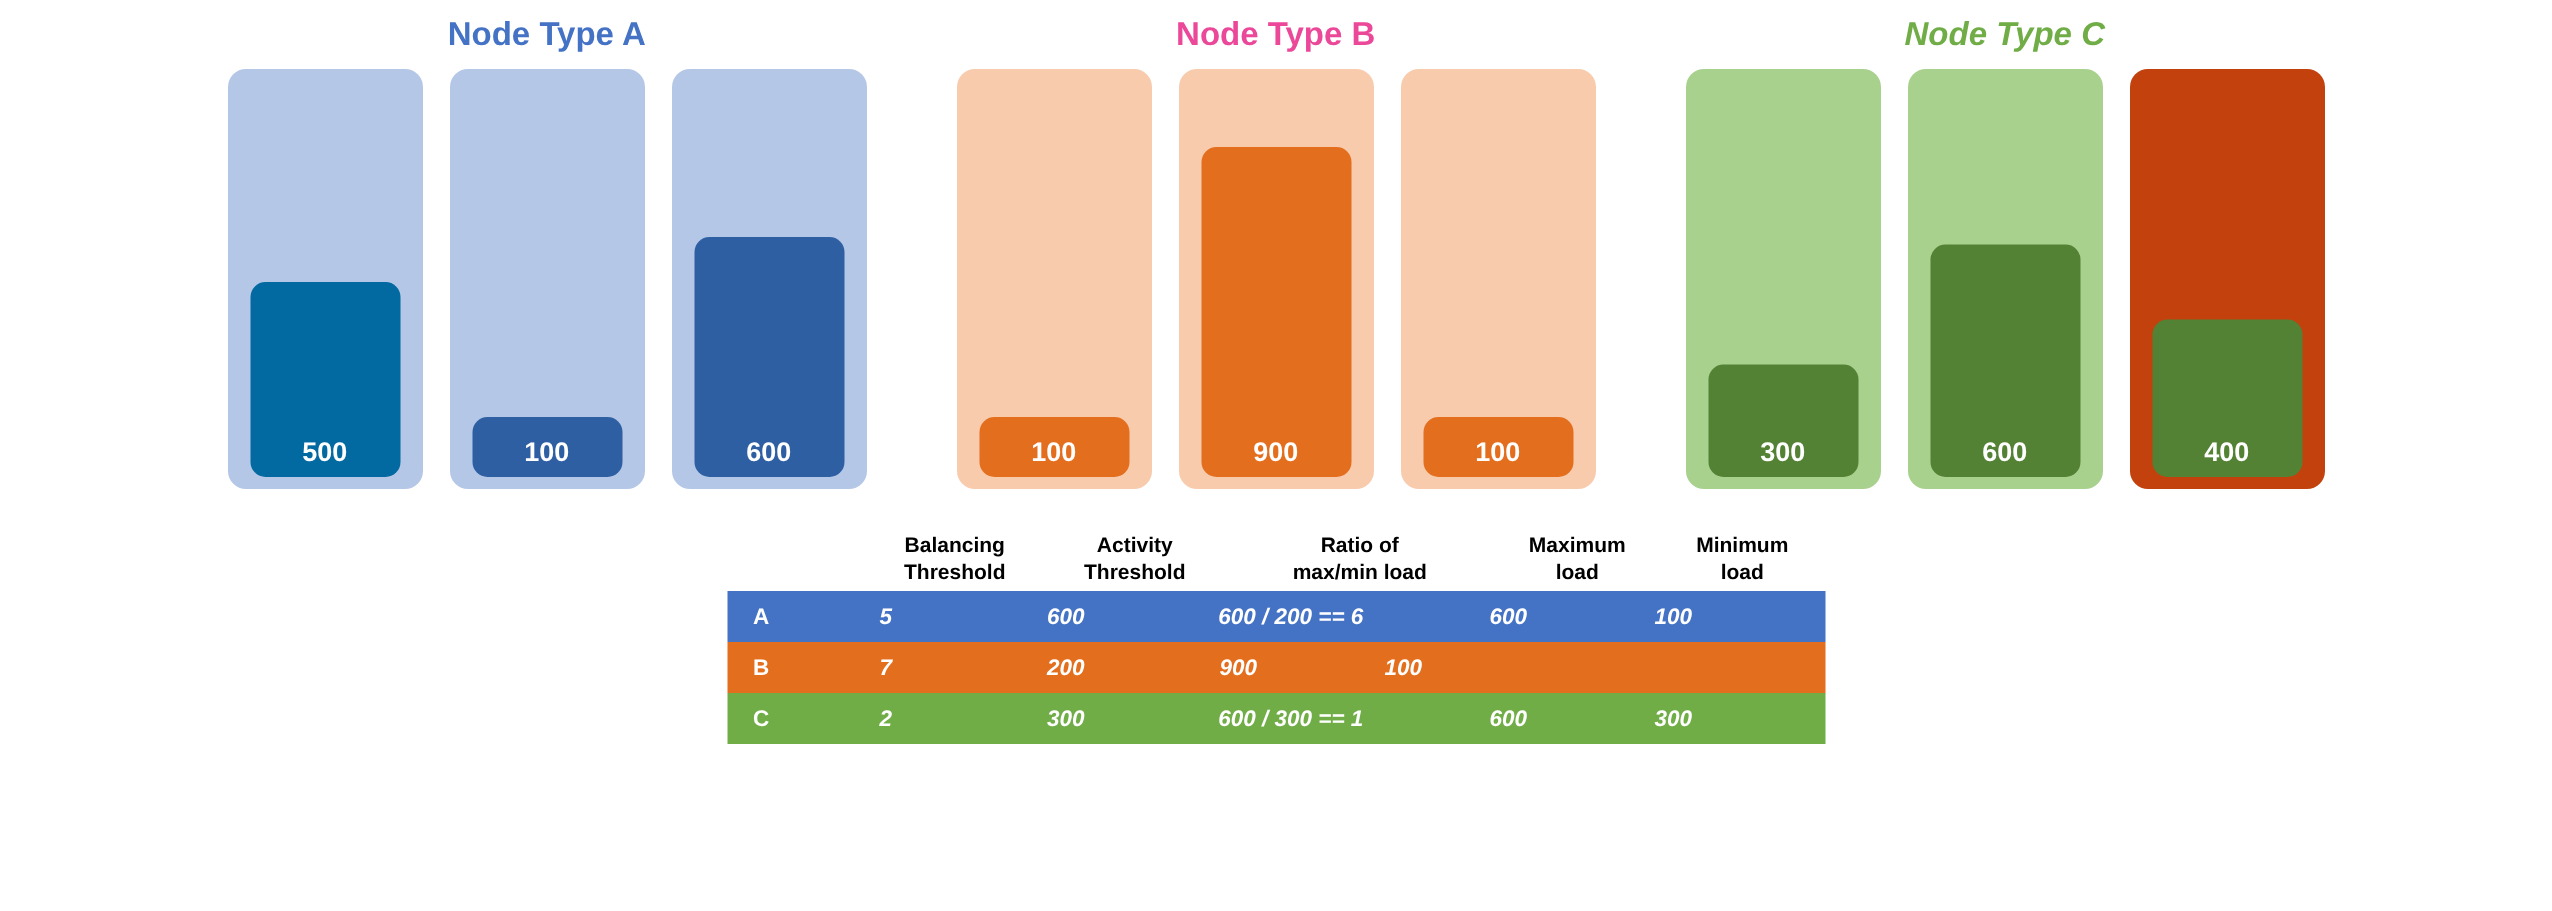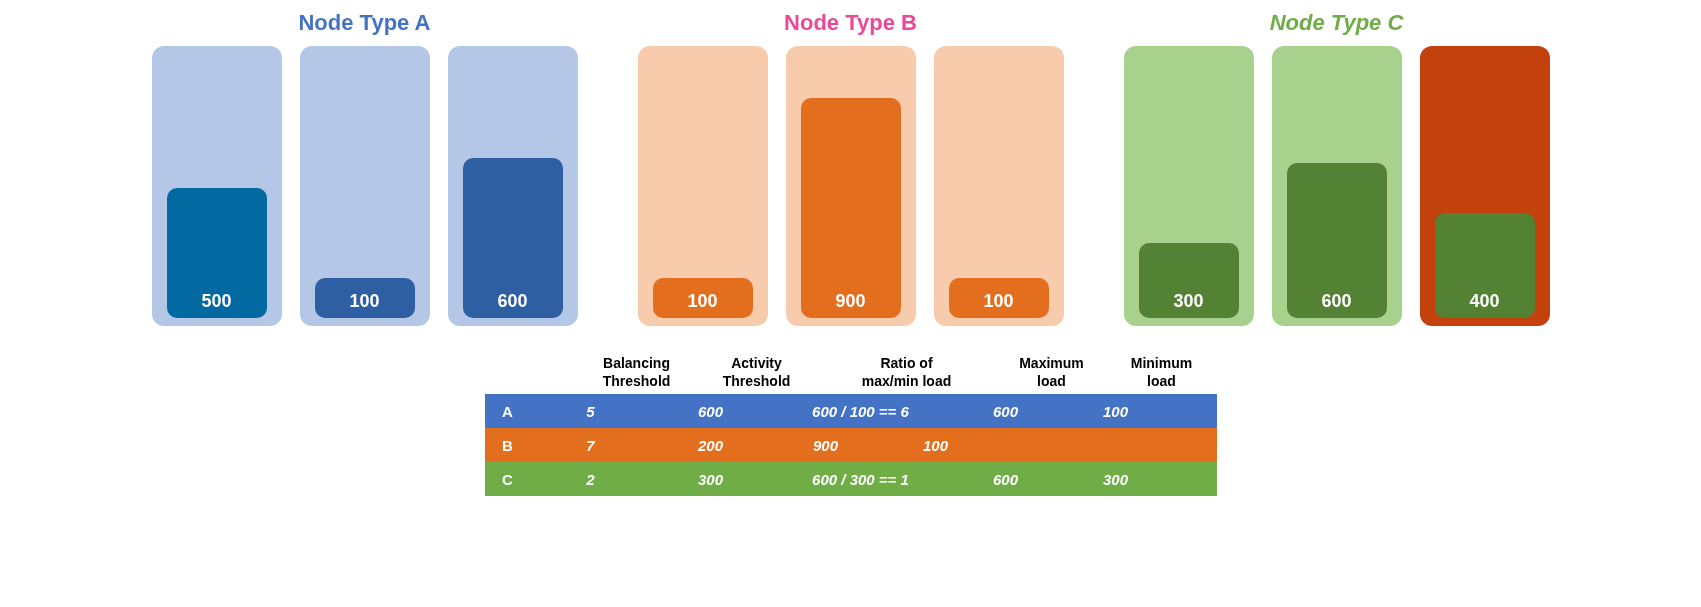--- a/index.html
+++ b/index.html
@@ -251,21 +251,21 @@
         <div class="table-header-cell col-activity">Activity<br>Threshold</div>
         <div class="table-header-cell col-ratio">Ratio of<br>max/min load</div>
         <div class="table-header-cell col-maxload">Maximum<br>load</div>
         <div class="table-header-cell col-minload">Minimum<br>load</div>
       </div>
       <div class="table-body" id="table-body-container">
       <div class="table-row row-a">
             <div class="col-letter cell cell-letter">A</div>
             <div class="col-balancing cell">5</div>
             <div class="col-activity cell">600</div>
-            <div class="col-ratio cell">600 / 100 == 6</div>
+            <div class="col-ratio cell">600 / 200 == 6</div>
             <div class="col-maxload cell">600</div>
             <div class="col-minload cell">100</div>
           </div>
           <div class="table-row row-b">
             <div class="col-letter cell cell-letter">B</div>
             <div class="col-balancing cell">7</div>
             <div class="col-activity cell">200</div>
             <div class="col-maxload cell">900</div>
             <div class="col-minload cell">100</div>
           </div>

